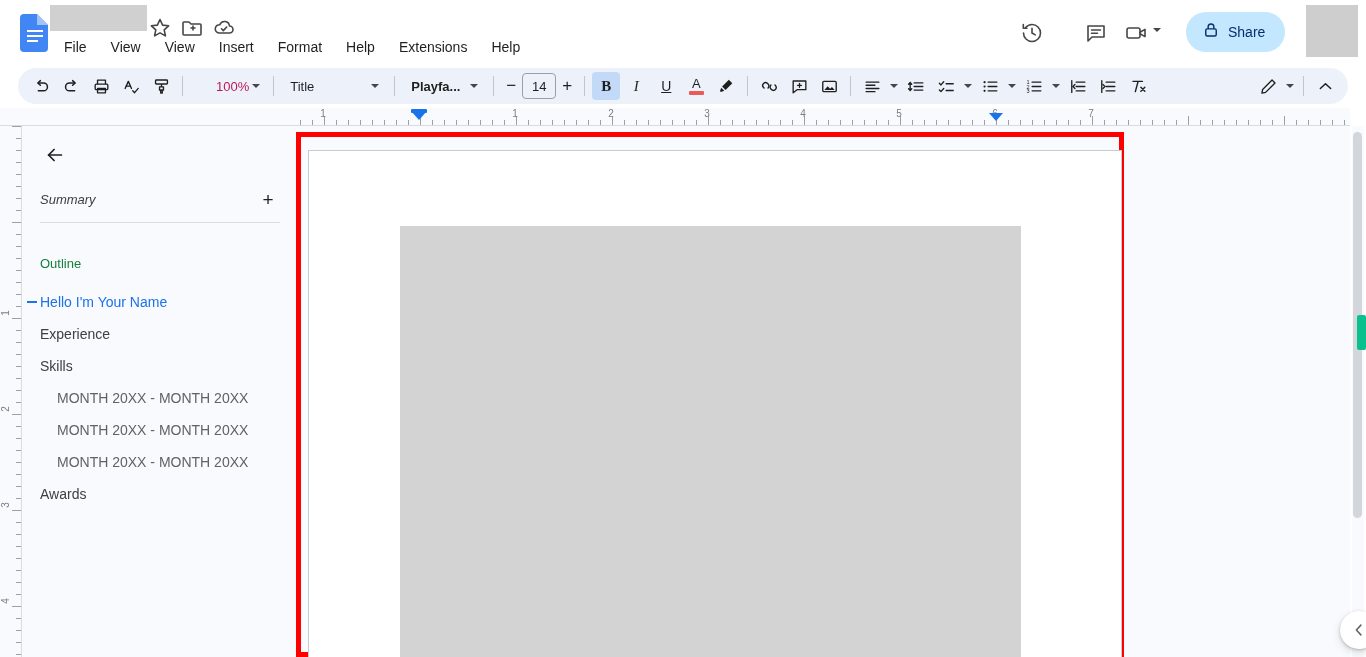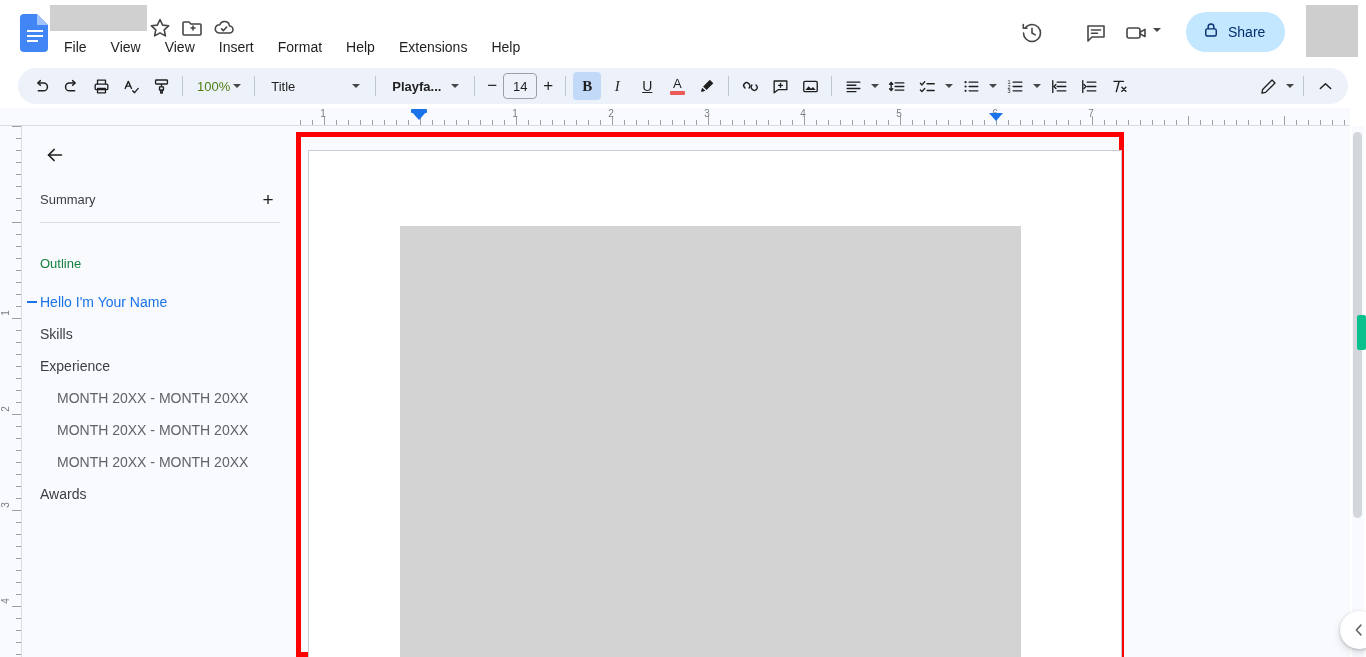--- a/index.html
+++ b/index.html
@@ -50,21 +50,21 @@
     background: #edf2fa; border-radius: 18px; display: flex; align-items: center; padding: 0 8px;
   }
   .tool {
     width: 28px; height: 28px; display: flex; align-items: center; justify-content: center;
     border-radius: 4px; cursor: pointer; color: #1f1f1f; flex: none; margin: 0 1px;
   }
   .tool.active { background: #c2daf8; }
   .tsep { width: 1px; height: 20px; background: #c0c6cd; margin: 0 6px; flex: none; }
   .tdrop { width: 14px; height: 28px; display: flex; align-items: center; justify-content: center; cursor: pointer; flex: none; }
   .zoomsel { display: flex; align-items: center; height: 28px; padding: 0 4px 0 8px; border-radius: 4px; cursor: pointer; }
-  #zoom-value { font-size: 13px; color: #4d7c0f; }
+  #zoom-value { font-size: 13px; color: #be185d; margin-left: 19px; }
   .stylesel { display: flex; align-items: center; justify-content: space-between; width: 108px; height: 28px; padding: 0 6px 0 10px; border-radius: 4px; cursor: pointer; }
   #style-value { font-size: 13px; color: #1f1f1f; }
   .fontsel { display: flex; align-items: center; justify-content: space-between; width: 86px; height: 28px; padding: 0 6px 0 10px; border-radius: 4px; cursor: pointer; }
   #font-value { font-size: 13px; color: #1f1f1f; font-weight: bold; }
   #fontsize-box {
     width: 34px; height: 26px; border: 1px solid #9aa0a6; border-radius: 4px;
     display: flex; align-items: center; justify-content: center; background: transparent; flex: none;
   }
   #fontsize-value { font-size: 13px; color: #1f1f1f; }
   .sizestep { width: 22px; height: 28px; display: flex; align-items: center; justify-content: center; cursor: pointer; font-size: 17px; color: #1f1f1f; flex: none; }
@@ -93,21 +93,21 @@
   #vruler-marker { position: absolute; left: 27px; top: 138px; width: 11px; height: 3px; background: #1a73e8; }
 
   
   #outline {
     position: absolute; left: 22px; top: 126px; width: 274px; height: 531px;
     background: #f8fafd; overflow: hidden;
   }
   #back-btn { position: absolute; left: 18px; top: 14px; width: 30px; height: 30px;
     display: flex; align-items: center; justify-content: center; border-radius: 50%; cursor: pointer; color: #1f1f1f; }
   #summary-row { position: absolute; left: 18px; top: 60px; width: 240px; height: 26px; display: flex; align-items: center; justify-content: space-between; }
-  #summary-label { font-size: 13px; color: #3c4043; }
+  #summary-label { font-size: 13px; color: #3c4043; font-style: italic; }
   #summary-add { width: 24px; height: 24px; display: flex; align-items: center; justify-content: center; cursor: pointer; border-radius: 50%; color: #1f1f1f; font-size: 19px; line-height: 1; }
   #summary-divider { position: absolute; left: 18px; top: 96px; width: 240px; height: 1px; background: #dadce0; }
   #outline-label { position: absolute; left: 18px; top: 130px; font-size: 13px; color: #15803d; }
   #outline-list { position: absolute; left: 0; top: 160px; width: 274px; }
   .ol-item { position: relative; height: 32px; display: flex; align-items: center; cursor: pointer; }
   .ol-text { font-size: 14px; color: #3c4043; white-space: nowrap; }
   .ol-item.lvl1 .ol-text { margin-left: 18px; }
   .ol-item.lvl2 .ol-text { margin-left: 35px; color: #5f6368; }
   .ol-item.selected .ol-text { color: #1a73e8; font-weight: 500; }
   .ol-marker { position: absolute; left: 5px; width: 10px; height: 2px; background: #1a73e8; }
@@ -610,24 +610,24 @@
     <div id="summary-divider"></div>
 
     <div id="outline-label">Outline</div>
 
     <div id="outline-list">
         <div class="ol-item lvl1 selected">
           <span class="ol-marker"></span>
           <span class="ol-text">Hello I'm Your Name</span>
         </div>
         <div class="ol-item lvl1">
-          <span class="ol-text">Skills</span>
+          <span class="ol-text">Experience</span>
         </div>
         <div class="ol-item lvl1">
-          <span class="ol-text">Experience</span>
+          <span class="ol-text">Skills</span>
         </div>
         <div class="ol-item lvl2">
           <span class="ol-text">MONTH 20XX - MONTH 20XX</span>
         </div>
         <div class="ol-item lvl2">
           <span class="ol-text">MONTH 20XX - MONTH 20XX</span>
         </div>
         <div class="ol-item lvl2">
           <span class="ol-text">MONTH 20XX - MONTH 20XX</span>
         </div>

